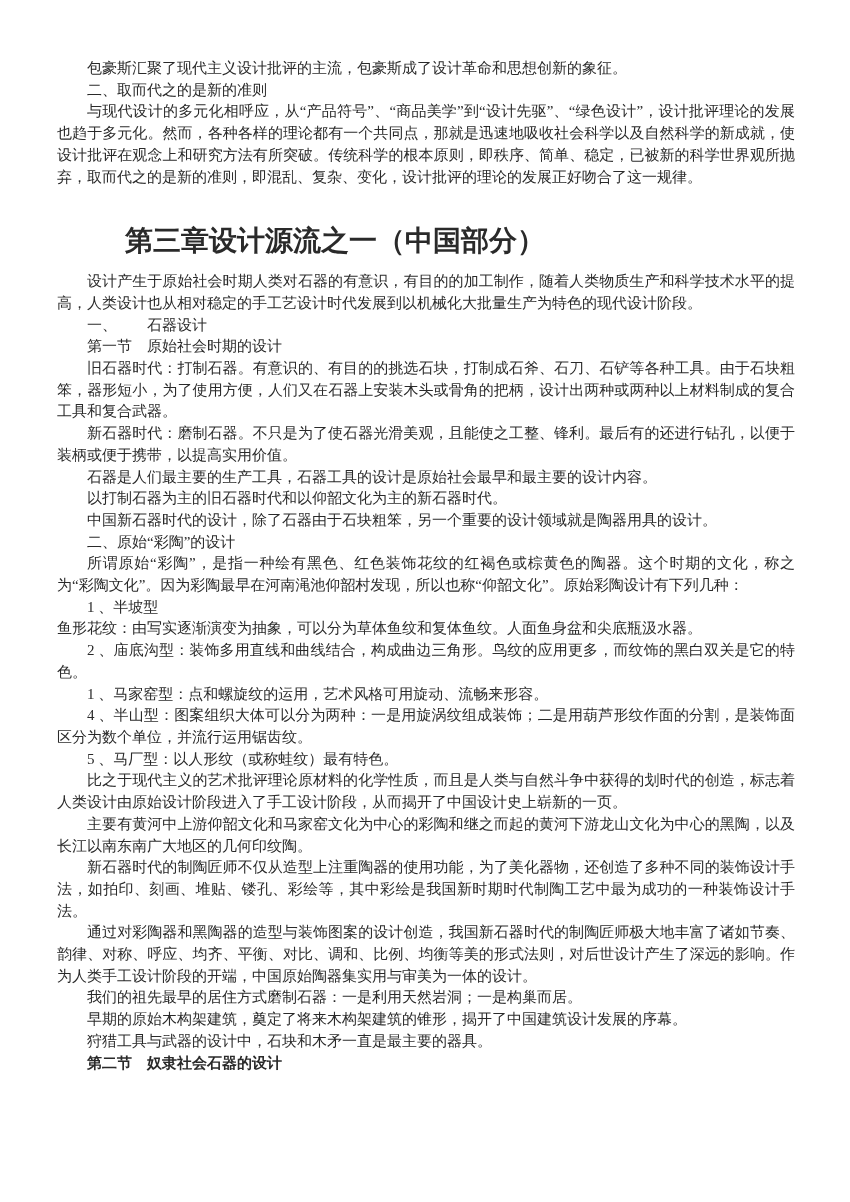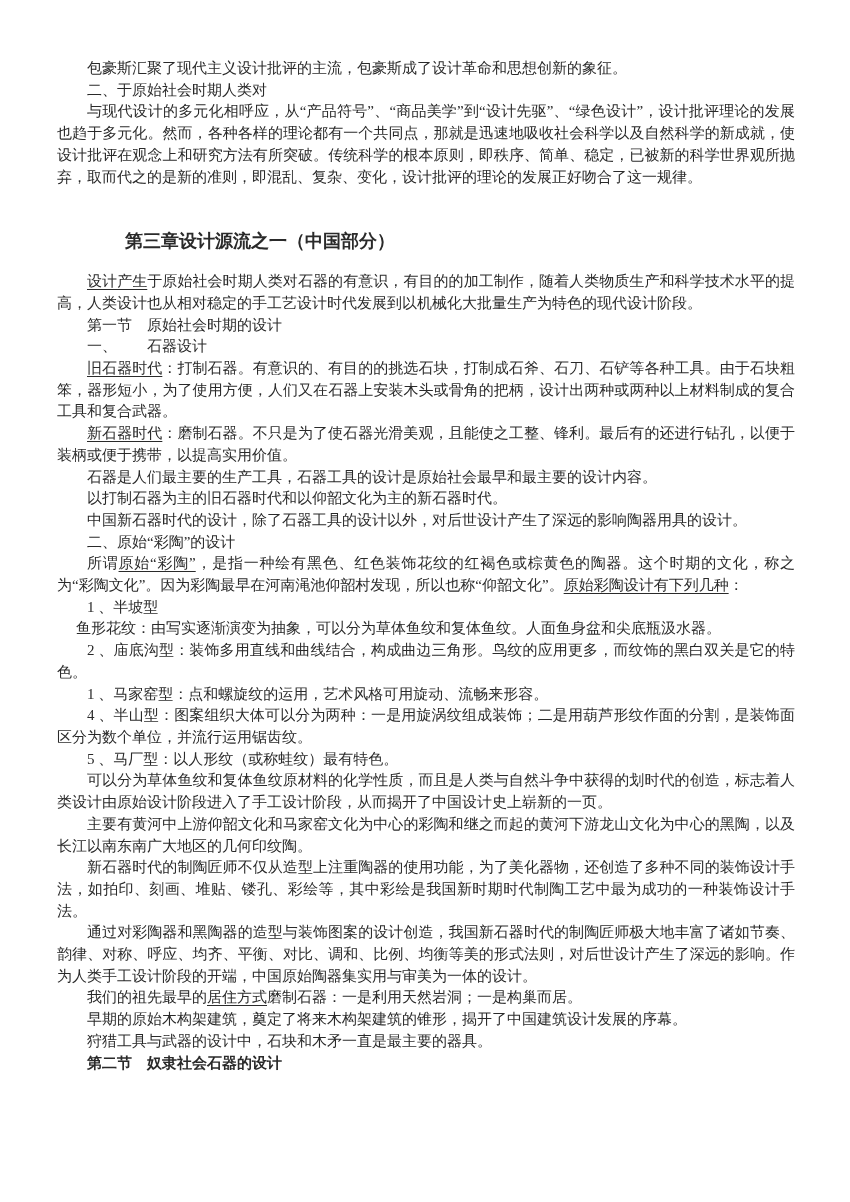--- a/index.html
+++ b/index.html
@@ -19,62 +19,62 @@
     font-family: "Liberation Serif", "DejaVu Serif", serif;
   }
   .para {
     margin: 0;
     font-size: 15px;
     line-height: 21.7px;
     text-align: justify;
     text-indent: 2em;
     word-break: break-all;
   }
-  .para.flush { text-indent: 0; margin-left: 19px; }
+  .para.flush { text-indent: 0; }
   .para.bold { font-weight: bold; }
   .b { font-weight: normal; }
-  .u { text-decoration: underline; text-underline-offset: 3px; margin-top: 16px; }
+  .u { text-underline-offset: 3px; margin-top: 16px; }
   .chapter-heading {
     margin: 38px 0 15px 68px;
-    font-size: 18px;
+    font-size: 28px;
     line-height: 30px;
     font-weight: bold;
     color: #2a2a2a;
     text-indent: 0;
     font-family: "Liberation Serif", "DejaVu Serif", serif;
   }
 </style>
 </head>
 <body>
 
 <div class="page">
   <section>
       <p class="para"><span>包豪斯汇聚了现代主义设计批评的主流，包豪斯成了设计革命和思想创新的象征。</span></p>
-      <p class="para"><span>二、于原始社会时期人类对</span></p>
+      <p class="para"><span>二、取而代之的是新的准则</span></p>
       <p class="para"><span>与现代设计的多元化相呼应，从“产品符号”、“商品美学”到“设计先驱”、“绿色设计”，设计批评理论的发展也趋于多元化。然而，各种各样的理论都有一个共同点，那就是迅速地吸收社会科学以及自然科学的新成就，使设计批评在观念上和研究方法有所突破。传统科学的根本原则，即秩序、简单、稳定，已被新的科学世界观所抛弃，取而代之的是新的准则，即混乱、复杂、变化，设计批评的理论的发展正好吻合了这一规律。</span></p>
     </section>
   <h1 class="chapter-heading">第三章设计源流之一（中国部分）</h1>
   <section>
       <p class="para"><span class="u">设计产生</span><span>于原始社会时期人类对</span><span class="b">石器</span><span>的有意识，有目的的加工制作，随着人类物质生产和科学技术水平的提高，人类设计也从相对稳定的</span><span class="b">手工艺设计时代</span><span>发展到以</span><span class="b">机械化大批量生产</span><span>为特色的现代设计阶段。</span></p>
+      <p class="para"><span>一、　　石器设计</span></p>
       <p class="para"><span>第一节　原始社会时期的设计</span></p>
-      <p class="para"><span>一、　　石器设计</span></p>
       <p class="para"><span class="u">旧石器时代</span><span>：打制石器。有意识的、有目的的挑选石块，打制成石斧、石刀、石铲等各种工具。由于石块粗笨，器形短小，为了使用方便，人们又在石器上安装木头或骨角的把柄，设计出两种或两种以上材料制成的复合工具和复合武器。</span></p>
       <p class="para"><span class="u">新石器时代</span><span>：磨制石器。不只是为了使石器光滑美观，且能使之工整、锋利。最后有的还进行钻孔，以便于装柄或便于携带，以提高实用价值。</span></p>
       <p class="para"><span class="b">石器</span><span>是人们最主要的生产工具，</span><span class="b">石器工具的设计</span><span>是原始社会最早和最主要的设计内容。</span></p>
       <p class="para"><span>以</span><span class="b">打制石器</span><span>为主的旧石器时代和以</span><span class="b">仰韶文化</span><span>为主的新石器时代。</span></p>
-      <p class="para"><span>中国新石器时代的设计，除了</span><span class="b">石器</span><span>工具的设计以外，对后世设计产生了深远的影响</span><span class="b">陶器用具</span><span>的设计。</span></p>
+      <p class="para"><span>中国新石器时代的设计，除了</span><span class="b">石器</span><span>由于石块粗笨，另一个重要的设计领域就是</span><span class="b">陶器用具</span><span>的设计。</span></p>
       <p class="para"><span>二、原始“彩陶”的设计</span></p>
       <p class="para"><span>所谓</span><span class="u">原始“彩陶”</span><span>，是指一种绘有黑色、红色装饰花纹的红褐色或棕黄色的陶器。这个时期的文化，称之为“彩陶文化”。因为彩陶最早在河南渑池仰韶村发现，所以也称“仰韶文化”。</span><span class="u">原始彩陶设计有下列几种</span><span>：</span></p>
       <p class="para"><span>1 、半坡型</span></p>
       <p class="para flush"><span>鱼形花纹：由写实逐渐演变为抽象，可以分为草体鱼纹和复体鱼纹。人面鱼身盆和尖底瓶汲水器。</span></p>
       <p class="para"><span>2 、庙底沟型：装饰多用直线和曲线结合，构成曲边三角形。鸟纹的应用更多，而纹饰的黑白双关是它的特色。</span></p>
       <p class="para"><span>1 、马家窑型：点和螺旋纹的运用，艺术风格可用旋动、流畅来形容。</span></p>
       <p class="para"><span>4 、半山型：图案组织大体可以分为两种：一是用旋涡纹组成装饰；二是用葫芦形纹作面的分割，是装饰面区分为数个单位，并流行运用锯齿纹。</span></p>
       <p class="para"><span>5 、马厂型：以人形纹（或称蛙纹）最有特色。</span></p>
-      <p class="para"><span>可以分为草体鱼纹和复体鱼纹</span><span class="b">原材料的化学性质</span><span>，而且是人类与自然斗争中获得的划时代的</span><span class="b">创造</span><span>，标志着人类设计由</span><span class="b">原始设计阶段</span><span>进入了</span><span class="b">手工设计阶段</span><span>，从而揭开了中国设计史上崭新的一页。</span></p>
+      <p class="para"><span>比之于现代主义的艺术批评理论</span><span class="b">原材料的化学性质</span><span>，而且是人类与自然斗争中获得的划时代的</span><span class="b">创造</span><span>，标志着人类设计由</span><span class="b">原始设计阶段</span><span>进入了</span><span class="b">手工设计阶段</span><span>，从而揭开了中国设计史上崭新的一页。</span></p>
       <p class="para"><span>主要有黄河中上游</span><span class="b">仰韶文化</span><span>和</span><span class="b">马家窑文化</span><span>为中心的彩陶和继之而起的黄河下游</span><span class="b">龙山文化</span><span>为中心的黑陶，以及长江以南东南广大地区的</span><span class="b">几何印纹陶</span><span>。</span></p>
       <p class="para"><span>新石器时代的制陶匠师不仅从</span><span class="b">造型</span><span>上注重陶器的使用功能，为了美化器物，还创造了多种不同的装饰设计手法，如拍印、刻画、堆贴、镂孔、彩绘等，其中</span><span class="b">彩绘</span><span>是我国新时期时代制陶工艺中最为成功的一种装饰设计手法。</span></p>
       <p class="para"><span>通过对彩陶器和黑陶器的造型与装饰图案的设计创造，我国新石器时代的制陶匠师极大地丰富了诸如节奏、韵律、对称、呼应、均齐、平衡、对比、调和、比例、均衡等美的形式法则，对后世设计产生了深远的影响。作为人类手工设计阶段的开端，中国原始陶器集实用与审美为一体的设计。</span></p>
       <p class="para"><span>我们的祖先最早的</span><span class="u">居住方式</span><span>磨制石器：一是利用</span><span class="b">天然岩洞</span><span>；一是</span><span class="b">构巢而居</span><span>。</span></p>
       <p class="para"><span>早期的原始</span><span class="b">木构架建筑</span><span>，奠定了将来木构架建筑的锥形，揭开了中国建筑设计发展的序幕。</span></p>
       <p class="para"><span>狩猎工具与武器的设计中，石块和木矛一直是最主要的器具。</span></p>
       <p class="para bold"><span>第二节　奴隶社会石器的设计</span></p>
     </section>
 </div>
 

